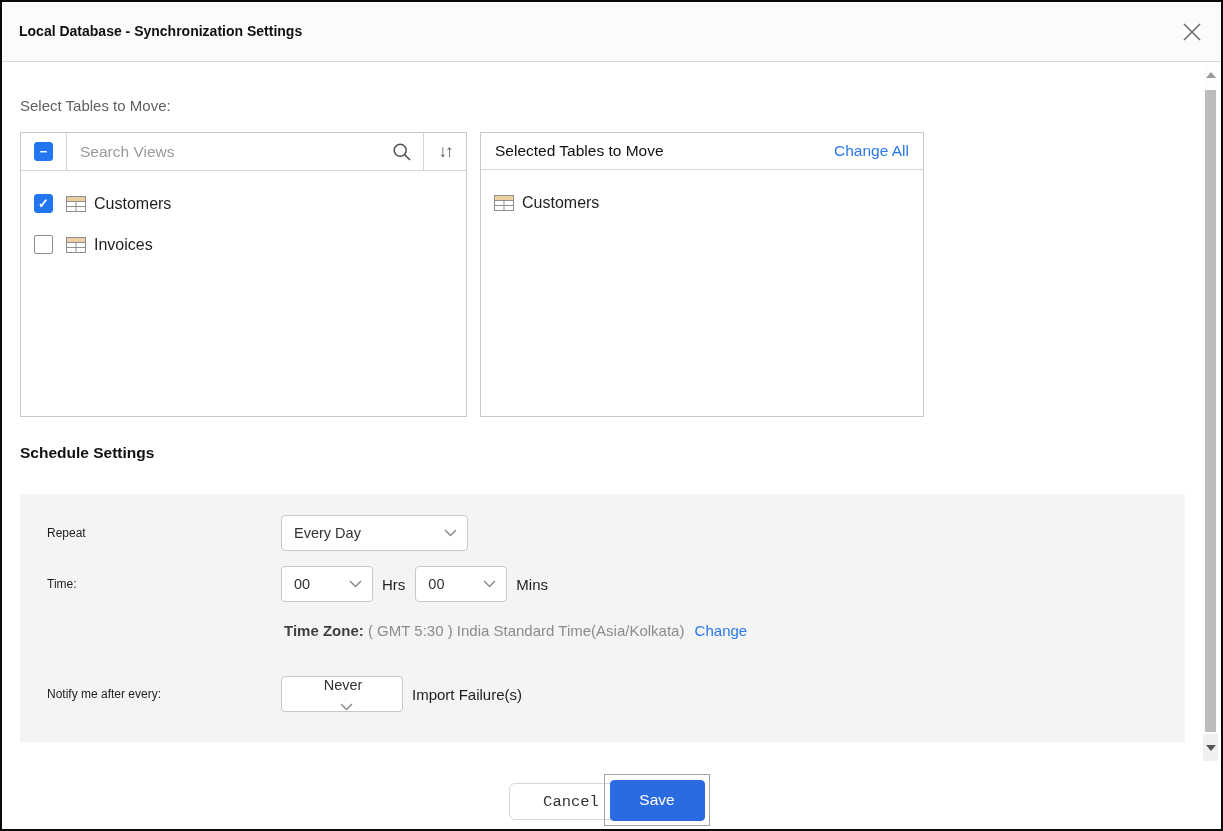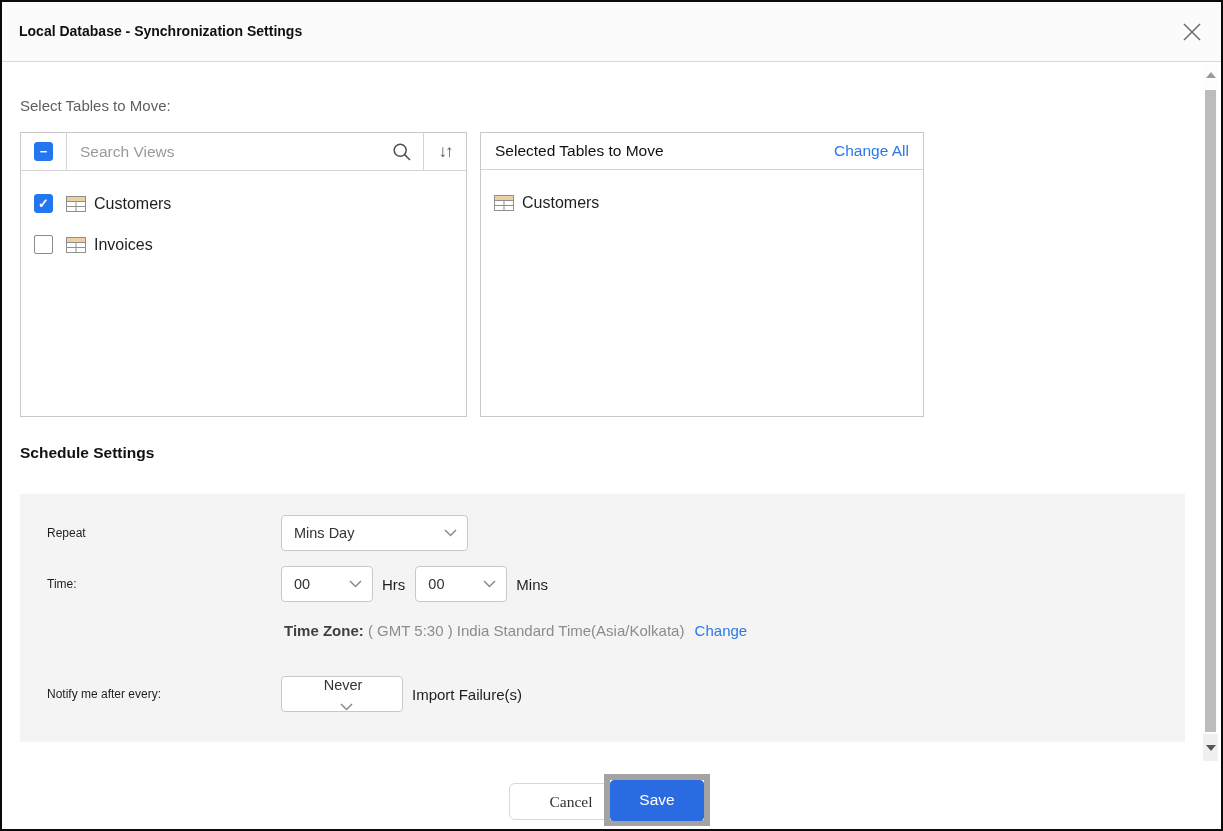--- a/index.html
+++ b/index.html
@@ -96,26 +96,26 @@
   .tz-label { color:#404040; font-weight:700; }
   .tz-value { color:#8c8c8c; }
   .tz-change { margin-left:6px; }
 
   
   .btn-cancel {
     position:absolute; left:507px; top:781px; width:114px; height:37px;
     background:#fff; border:1px solid #d8d8d8; border-radius:6px;
     font-size:15.5px; color:#333; cursor:pointer;
     display:flex; align-items:center; justify-content:center;
-    font-family:Liberation Serif, serif;
+    font-family:Liberation Mono, monospace;
     padding-left:10px;
   }
   .save-highlight {
     position:absolute; left:602px; top:772px; width:106px; height:52px;
-    border:6px solid #a3a3a3; display:flex; align-items:center; justify-content:center;
+    border:1px solid #a3a3a3; display:flex; align-items:center; justify-content:center;
   }
   .btn-save {
     width:95px; height:41px; background:#2a6be1; border:1px solid #2a6be1;
     border-radius:4px; color:#fff; font-size:15.5px; cursor:pointer;
     display:flex; align-items:center; justify-content:center;
     font-family:"Liberation Sans", sans-serif;
   }
 
   
   .scrollbar { position:absolute; right:3px; top:62px; width:15px; height:697px; background:#fdfdfd; }
@@ -214,21 +214,21 @@
     </div>
   </div>
 
   <div class="sched-heading">Schedule Settings</div>
 
   <div class="sched-box">
 
     <div class="sched-row" style="left:27px; top:21px; right:20px;">
       <div class="sched-label">Repeat</div>
       <div class="dropdown" style="width:187px;">
-        <span class="dd-value">Mins Day</span>
+        <span class="dd-value">Every Day</span>
         <svg class="dd-chevron" width="13" height="8" viewBox="0 0 13 8">
           <polyline points="1,1 6.5,6.5 12,1" fill="none" stroke="#8a8a8a" stroke-width="1.5"></polyline>
         </svg>
       </div>
     </div>
 
     <div class="sched-row" style="left:27px; top:72px; right:20px;">
       <div class="sched-label">Time:</div>
       <div class="dropdown" style="width:92px;">
         <span class="dd-value">00</span>

